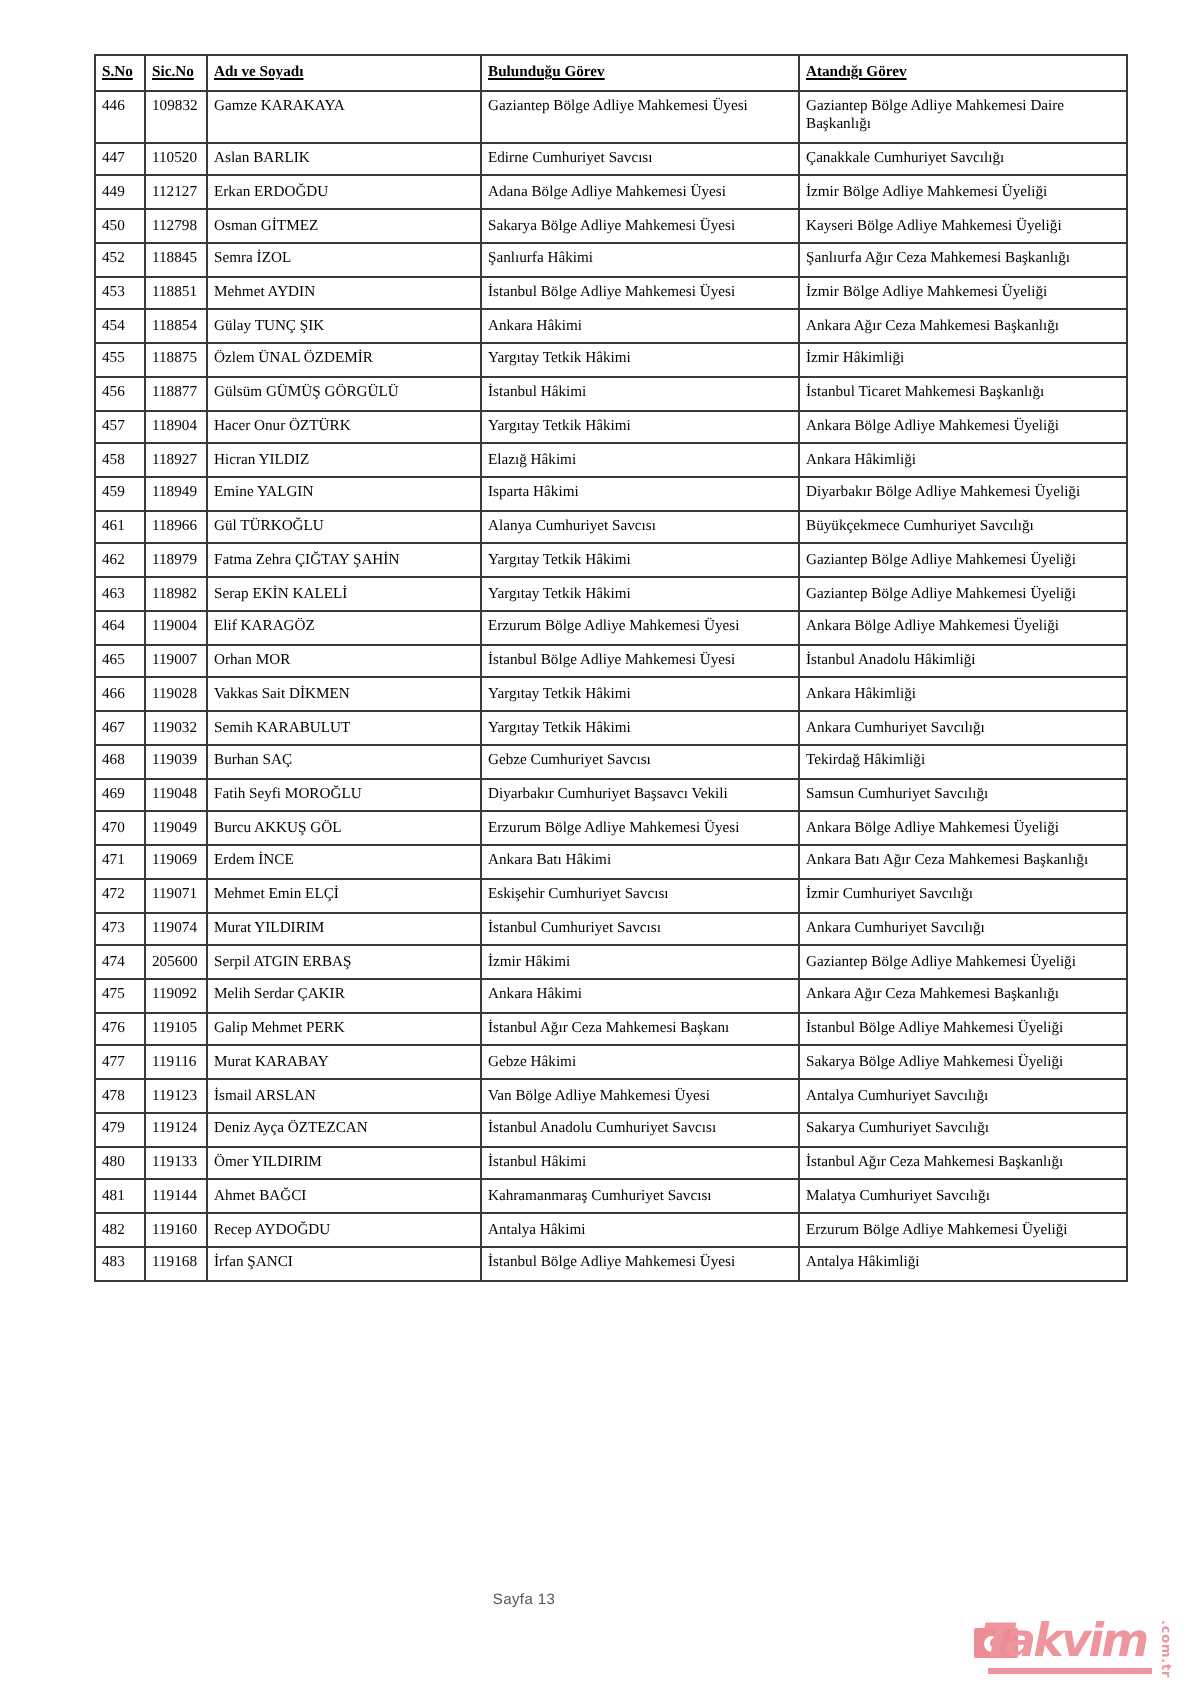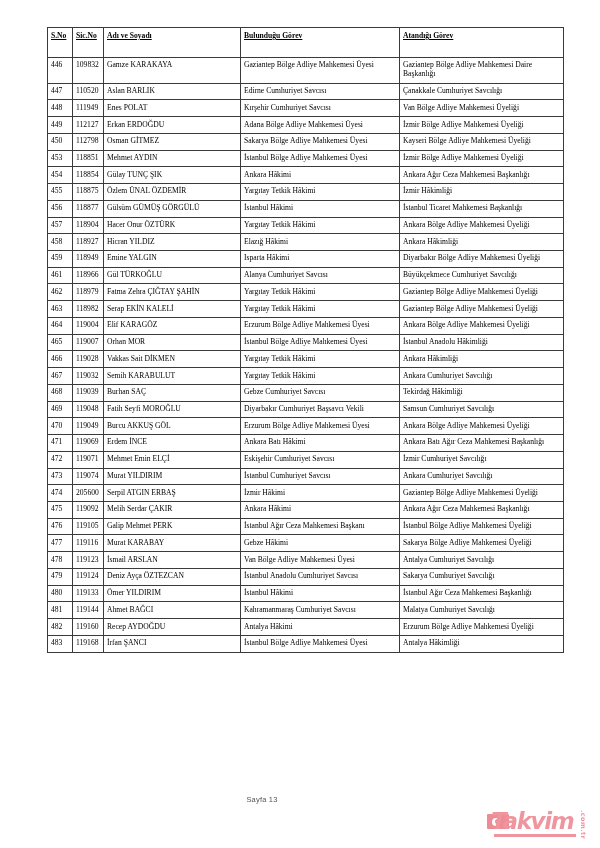--- a/index.html
+++ b/index.html
@@ -53,21 +53,21 @@
     padding: 3.4px 3px 3.4px 3px;
     vertical-align: top;
     text-align: left;
     font-weight: normal;
     word-wrap: break-word;
   }
 
   table.listing thead th {
     font-weight: bold;
     padding-top: 4px;
-    padding-bottom: 16px;
+    padding-bottom: 4px;
     white-space: nowrap;
   }
   table.listing thead th span.hl {
     text-decoration: underline;
     display: inline-block;
   }
 
   td.num {
     text-align: right;
     padding-right: 4px;
@@ -193,39 +193,39 @@
             <td>Gaziantep Bölge Adliye Mahkemesi Daire Başkanlığı</td>
           </tr>
           <tr>
             <td class="num">447</td>
             <td class="sic">110520</td>
             <td>Aslan BARLIK</td>
             <td>Edirne Cumhuriyet Savcısı</td>
             <td>Çanakkale Cumhuriyet Savcılığı</td>
           </tr>
           <tr>
-            <td class="num">448</td>
-            <td class="sic">111949</td>
-            <td>Enes POLAT</td>
-            <td>Kırşehir Cumhuriyet Savcısı</td>
-            <td>Van Bölge Adliye Mahkemesi Üyeliği</td>
-          </tr>
-          <tr>
             <td class="num">449</td>
             <td class="sic">112127</td>
             <td>Erkan ERDOĞDU</td>
             <td>Adana Bölge Adliye Mahkemesi Üyesi</td>
             <td>İzmir Bölge Adliye Mahkemesi Üyeliği</td>
           </tr>
           <tr>
             <td class="num">450</td>
             <td class="sic">112798</td>
             <td>Osman GİTMEZ</td>
             <td>Sakarya Bölge Adliye Mahkemesi Üyesi</td>
             <td>Kayseri Bölge Adliye Mahkemesi Üyeliği</td>
+          </tr>
+          <tr>
+            <td class="num">452</td>
+            <td class="sic">118845</td>
+            <td>Semra İZOL</td>
+            <td>Şanlıurfa Hâkimi</td>
+            <td>Şanlıurfa Ağır Ceza Mahkemesi Başkanlığı</td>
           </tr>
           <tr>
             <td class="num">453</td>
             <td class="sic">118851</td>
             <td>Mehmet AYDIN</td>
             <td>İstanbul Bölge Adliye Mahkemesi Üyesi</td>
             <td>İzmir Bölge Adliye Mahkemesi Üyeliği</td>
           </tr>
           <tr>
             <td class="num">454</td>

